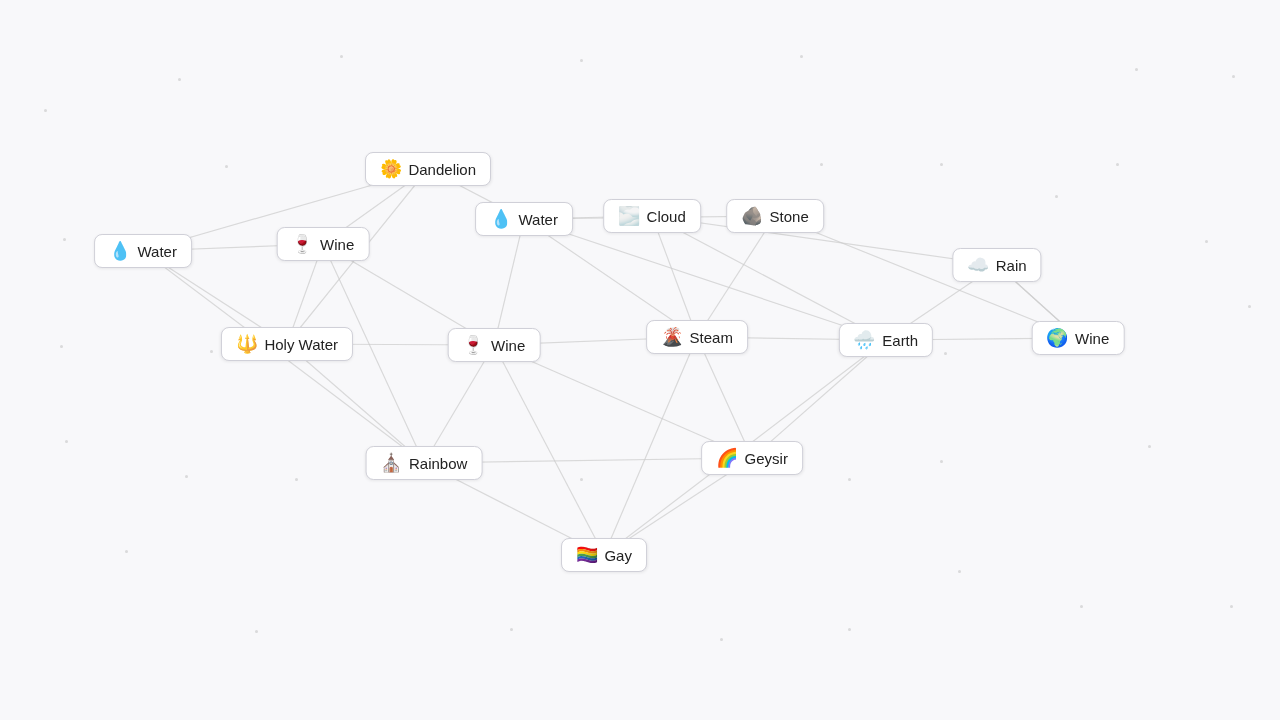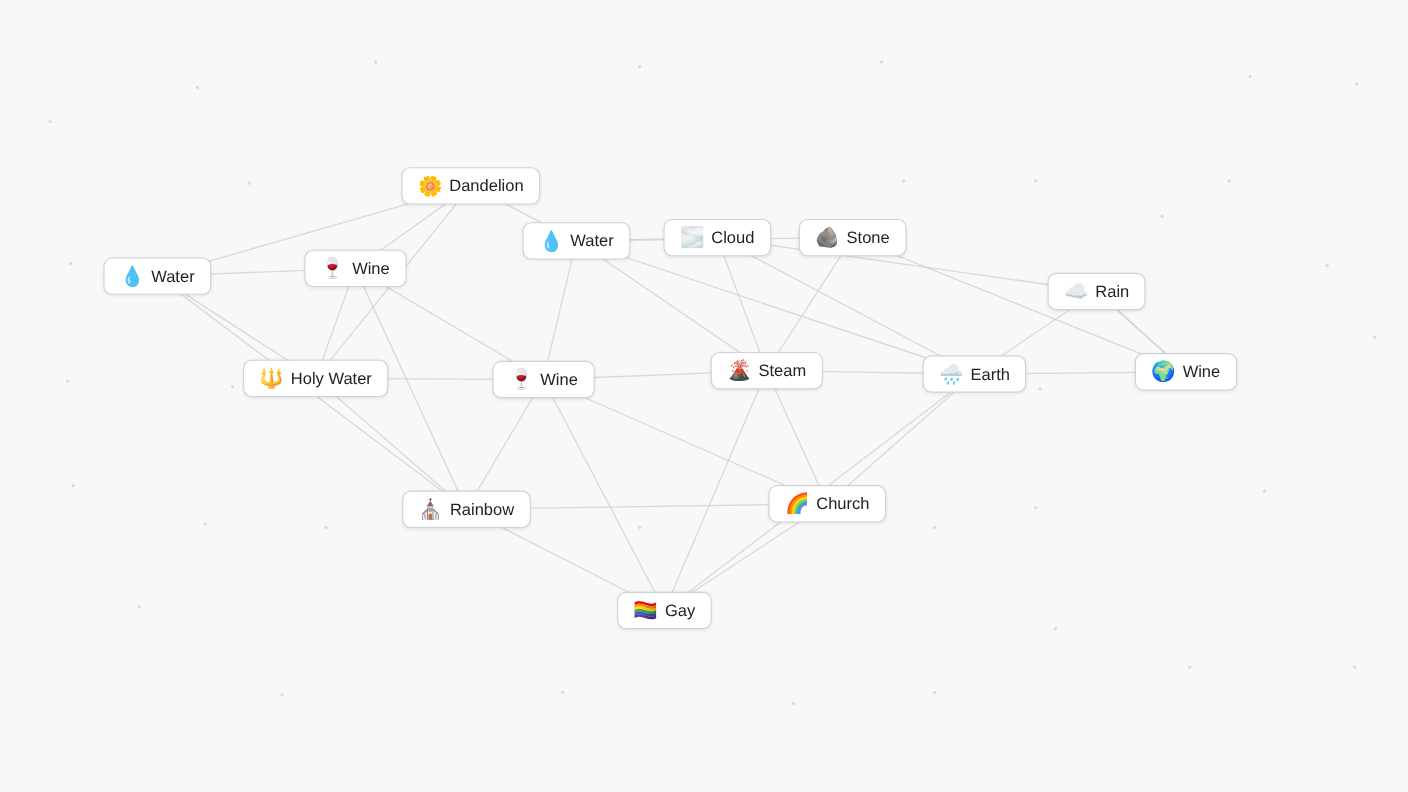--- a/index.html
+++ b/index.html
@@ -161,21 +161,21 @@
     <div class="node" style="left: 1078px; top: 338px;">
       <span class="emoji">🌍</span>
       <span>Wine</span>
     </div>
     <div class="node" style="left: 424px; top: 463px;">
       <span class="emoji">⛪</span>
       <span>Rainbow</span>
     </div>
     <div class="node" style="left: 752px; top: 458px;">
       <span class="emoji">🌈</span>
-      <span>Church</span>
+      <span>Geysir</span>
     </div>
     <div class="node" style="left: 604px; top: 555px;">
       <span class="emoji">🏳️‍🌈</span>
       <span>Gay</span>
     </div>
     <div class="dot" style="left: 44px; top: 109px;"></div>
     <div class="dot" style="left: 178px; top: 78px;"></div>
     <div class="dot" style="left: 340px; top: 55px;"></div>
     <div class="dot" style="left: 820px; top: 163px;"></div>
     <div class="dot" style="left: 1135px; top: 68px;"></div>

